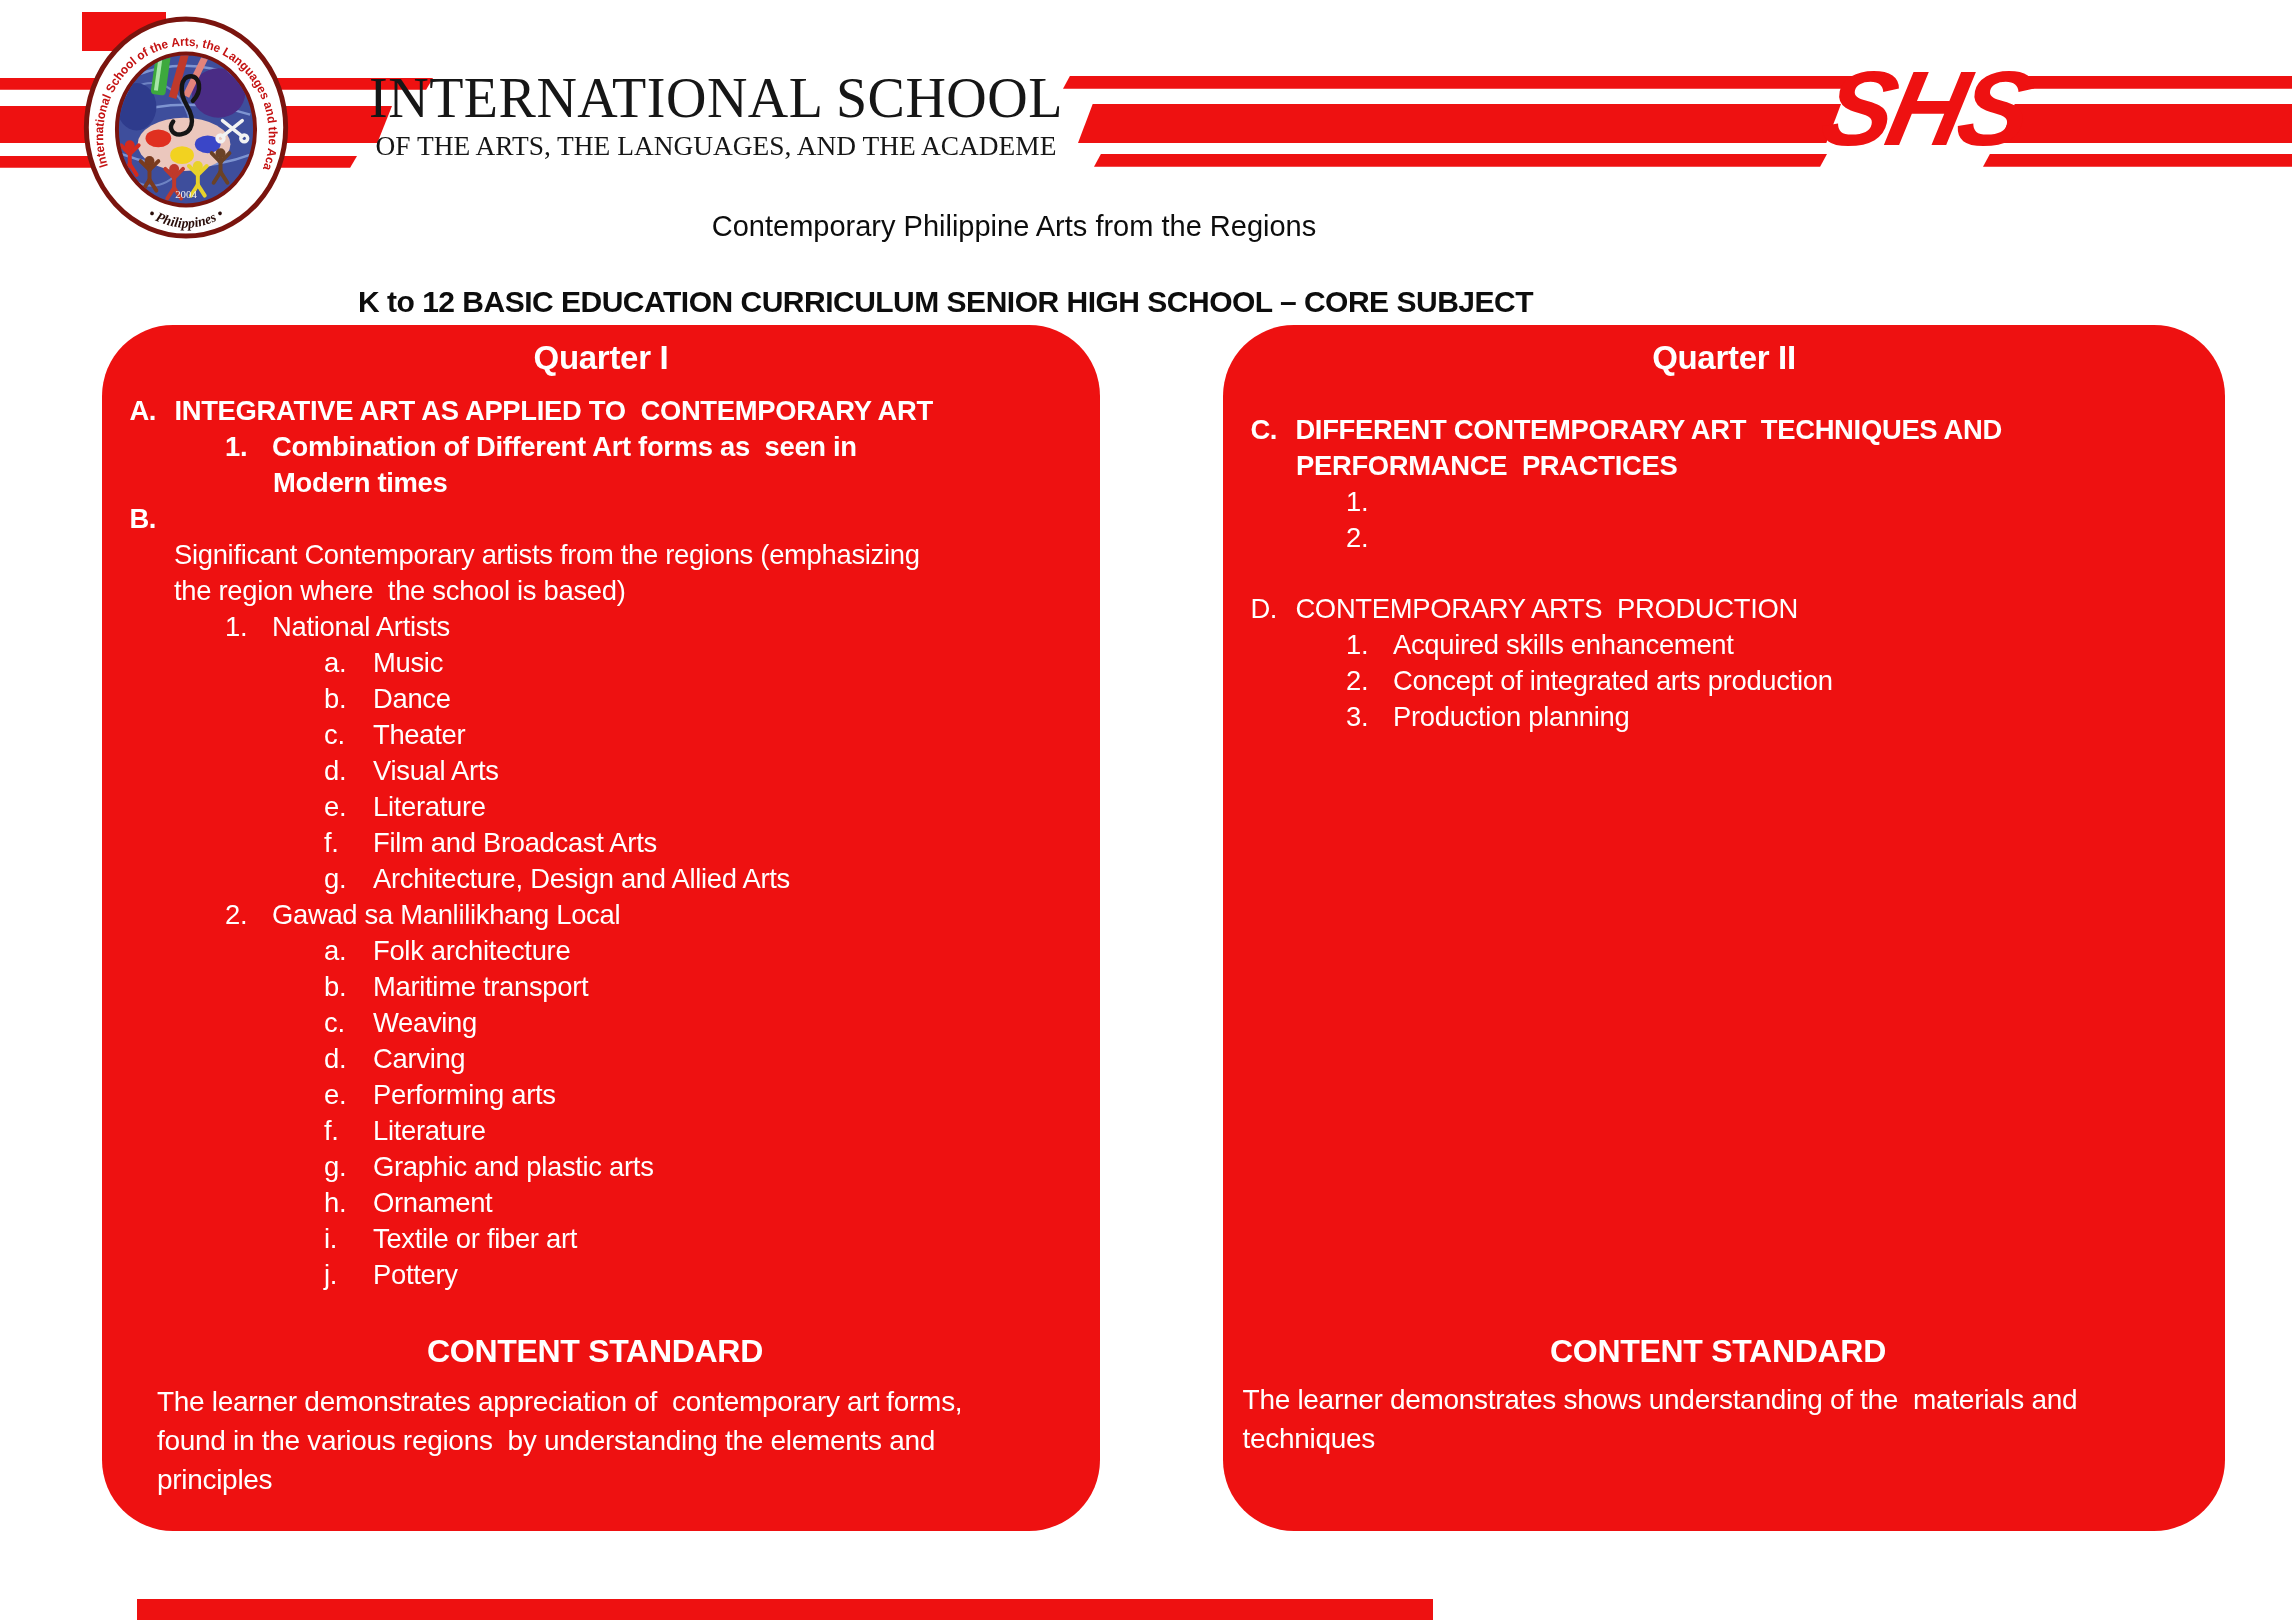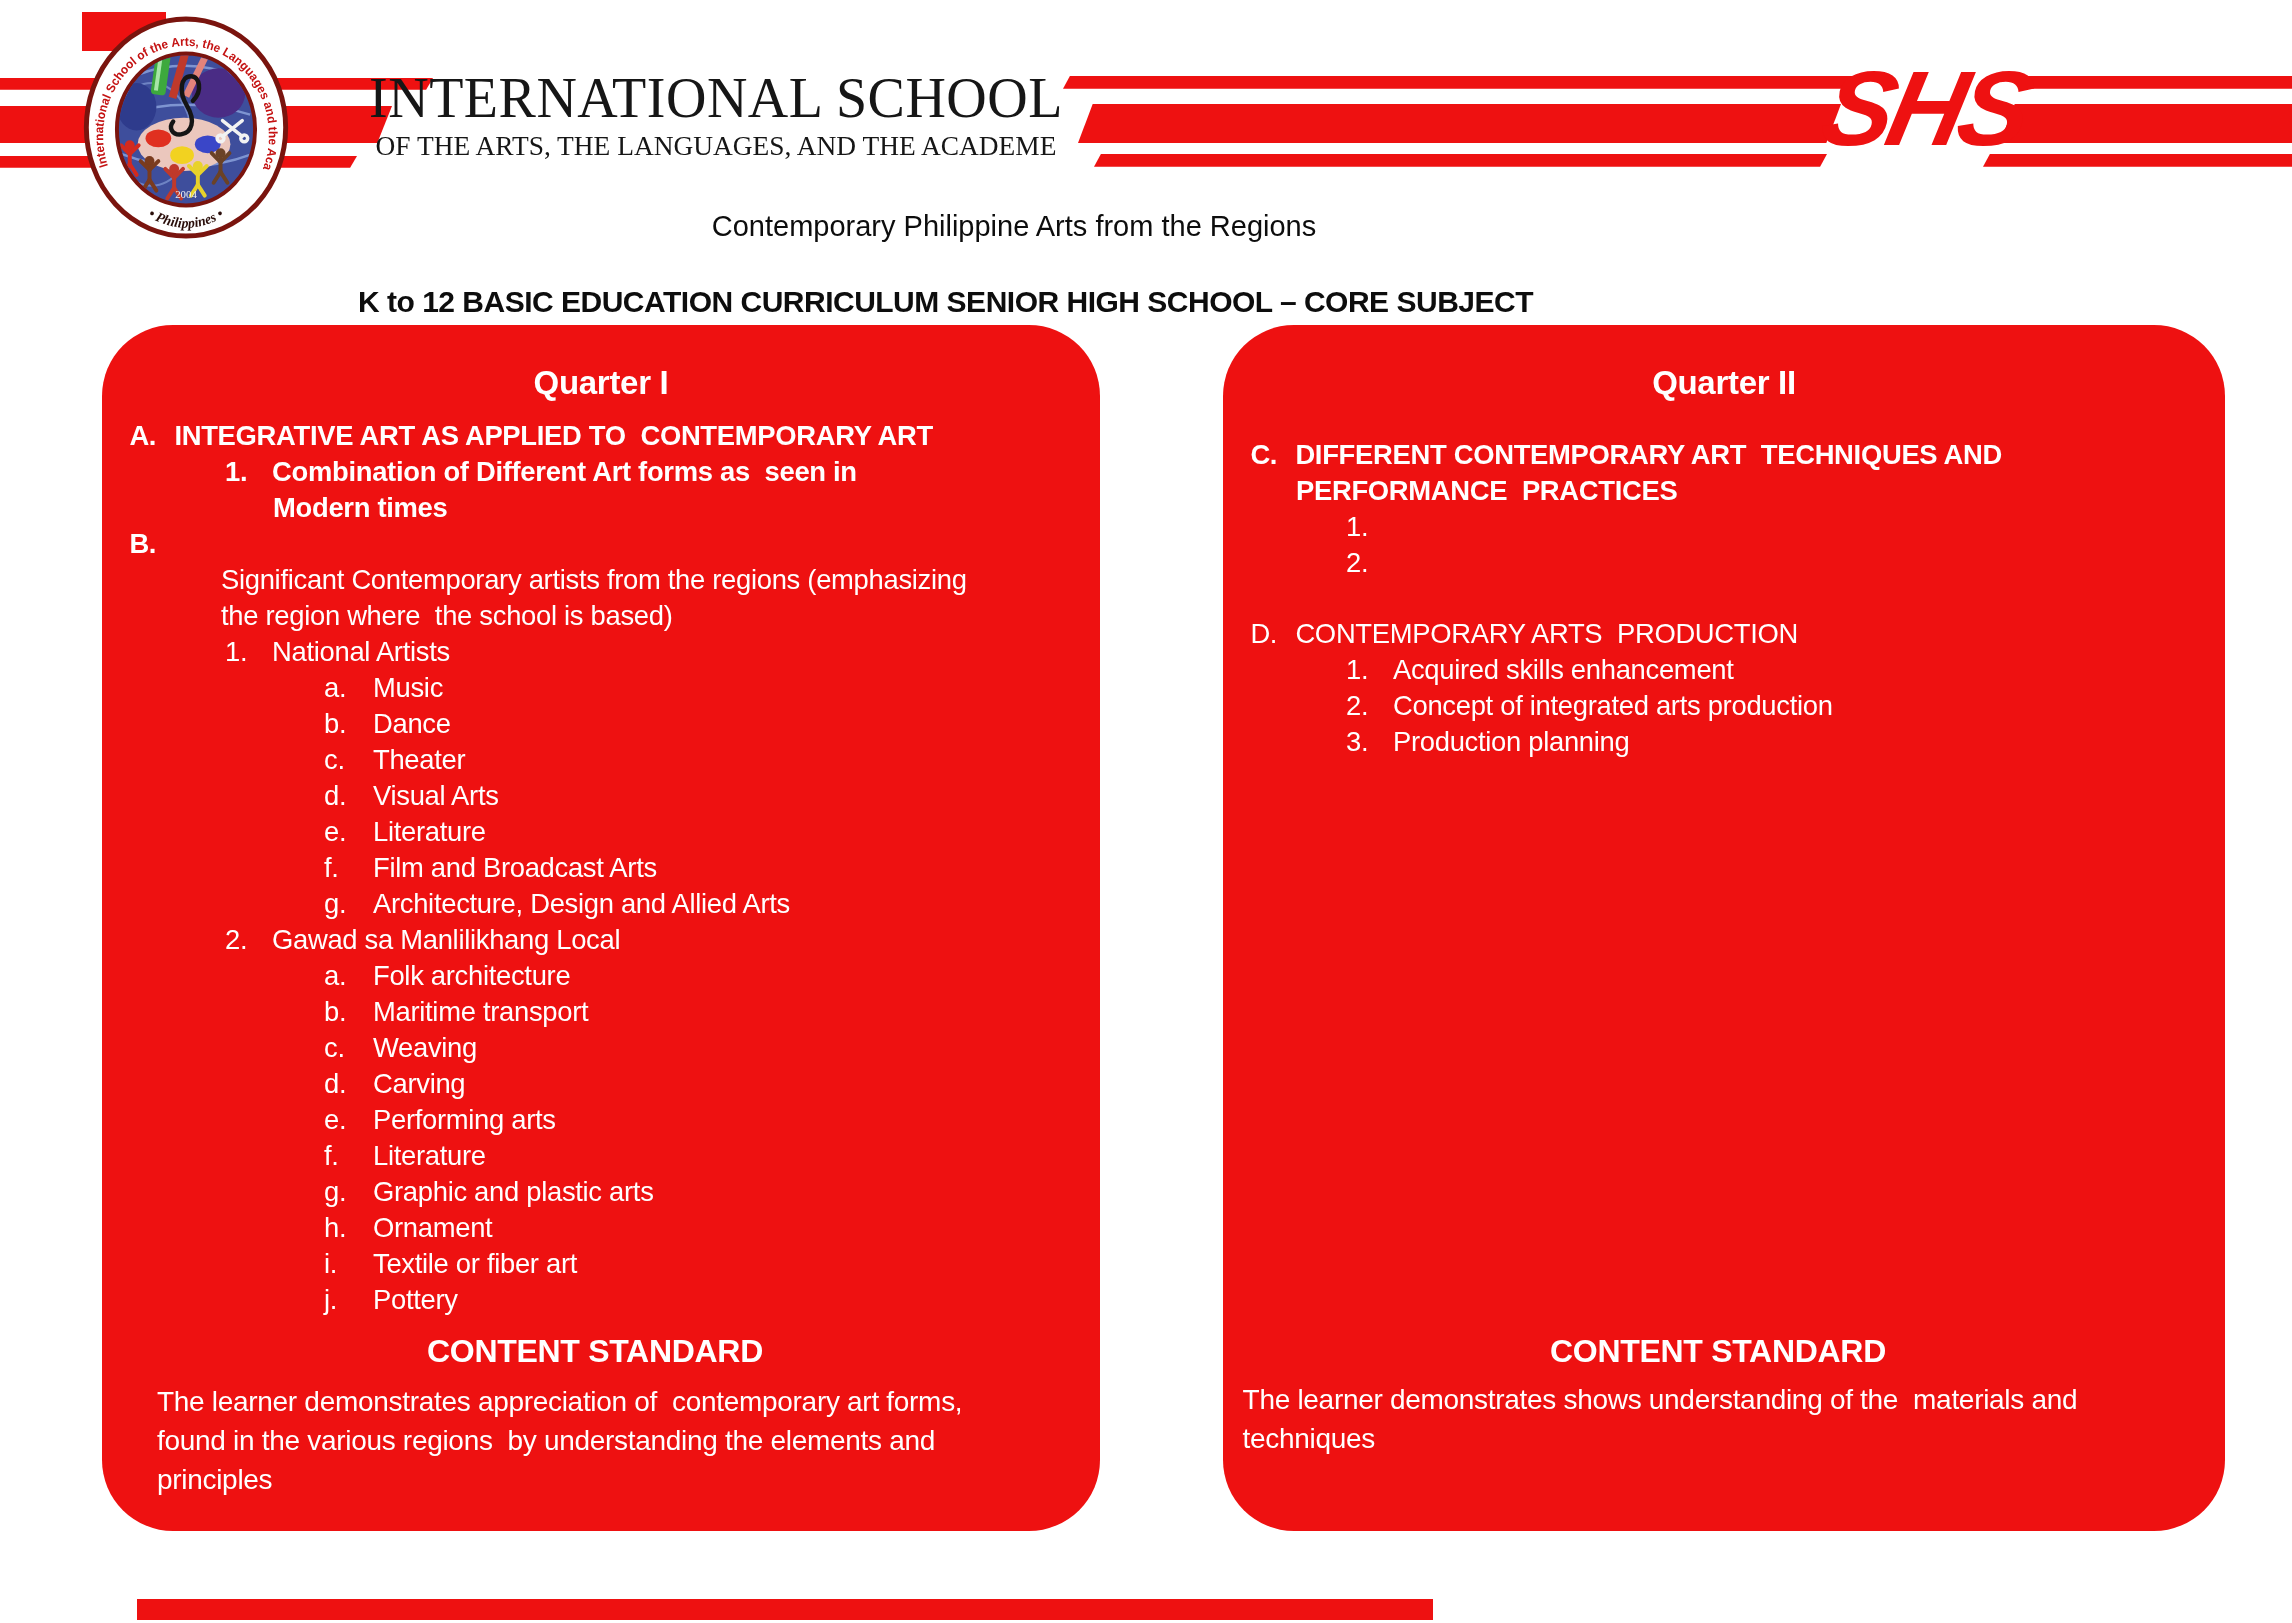--- a/index.html
+++ b/index.html
@@ -36,30 +36,30 @@
   .subject-line{position:absolute;top:210px;left:0;width:2028px;text-align:center;
      font-size:29px;color:#0d0d0d;}
   .curriculum-line{position:absolute;top:249px;left:0;width:1891px;text-align:center;
      font-size:30px;font-weight:bold;color:#0d0d0d;letter-spacing:-0.5px;margin-top:36px;}
 
   
   .panel{position:absolute;top:325px;height:1206px;background:#EE1111;border-radius:71px;
          color:#ffffff;letter-spacing:-0.3px;}
   .p1{left:102px;width:998px;}
   .p2{left:1223px;width:1002px;}
-  .q-title{margin-top:38px;text-align:center;font-size:33px;font-weight:bold;line-height:39px;}
+  .q-title{margin-top:13px;text-align:center;font-size:33px;font-weight:bold;line-height:39px;}
   .list{margin-top:15.7px;}
   .p2 .list{margin-top:35px;}
   .row{display:flex;font-size:27.4px;line-height:36px;white-space:pre;}
   .row .m{flex:none;}
   .i0 .m{margin-left:27.4px;width:45px;}
   .i1 .m{margin-left:123px;width:47px;}
   .i2 .m{margin-left:222px;width:49px;}
   .c0{padding-left:73px;}
-  .c1m{padding-left:119px;}
+  .c1m{padding-left:72px;}
   .c1t{padding-left:171px;}
   .b{font-weight:bold;}
   .sp{height:35px;}
   .cs{position:absolute;top:1008px;left:0;right:12px;}
   .cs-title{text-align:center;font-weight:bold;font-size:32px;line-height:37px;}
   .cs-text{font-size:28px;line-height:39px;white-space:pre-wrap;}
   .p1 .cs-text{margin:11.8px 45px 0 55px;}
   .p2 .cs-text{margin:9.8px 63px 0 19.6px;}
 </style>
 </head>

